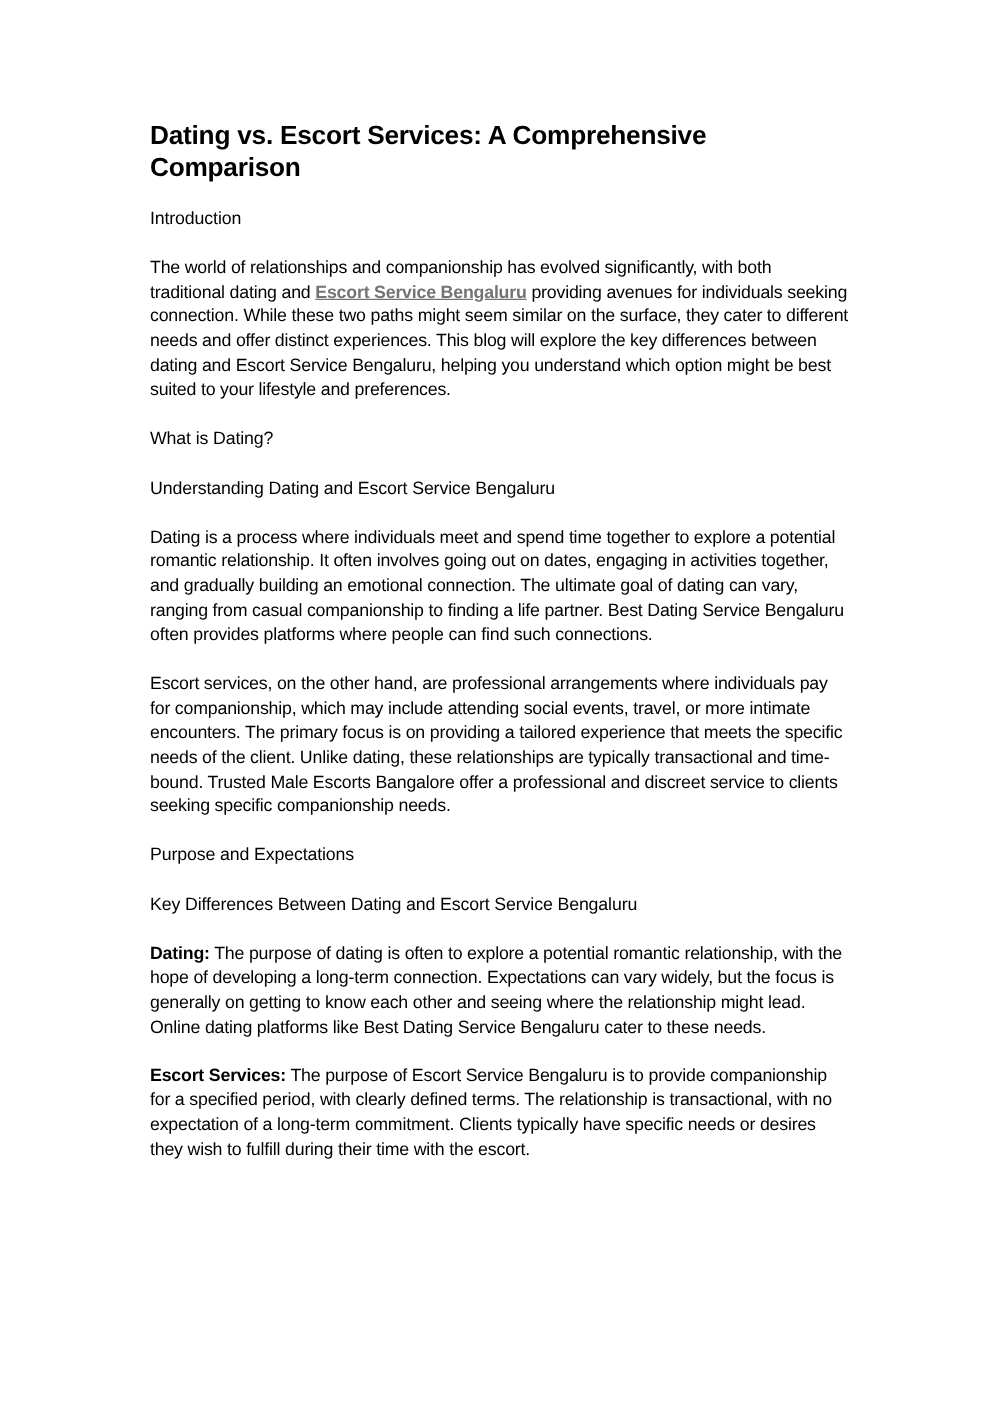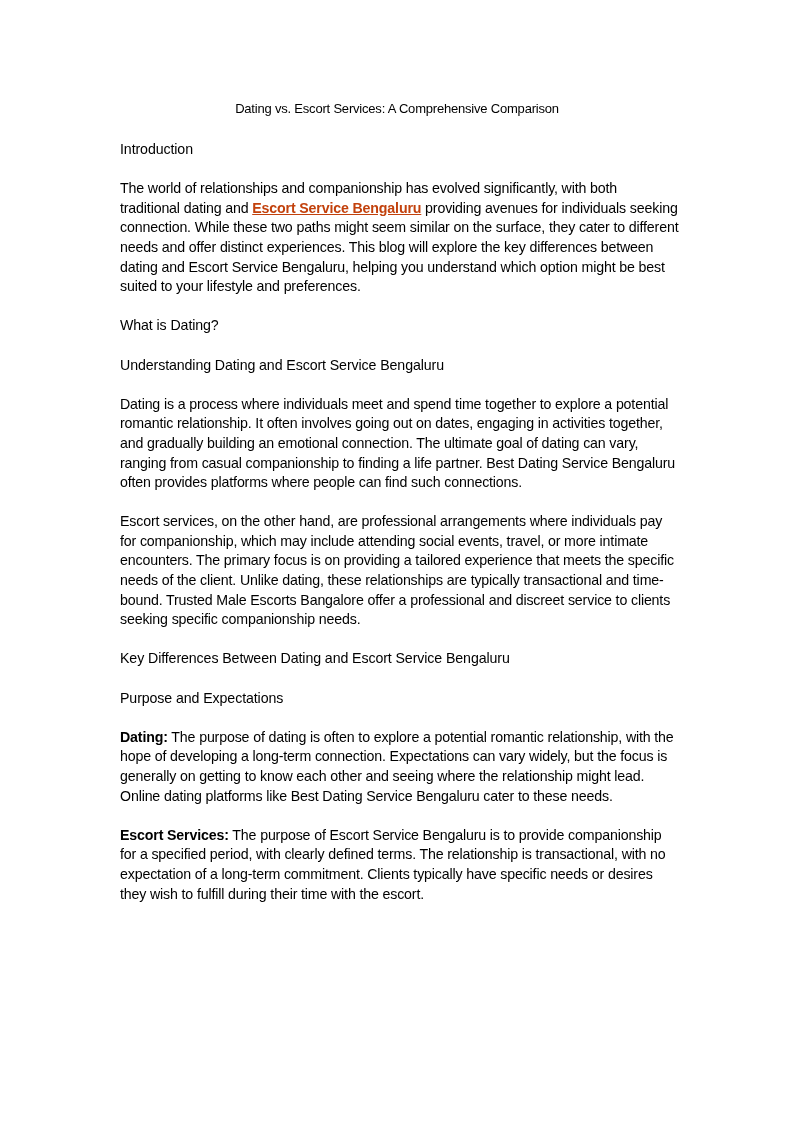--- a/index.html
+++ b/index.html
@@ -3,41 +3,41 @@
 <meta charset="utf-8">
 <style>
   html, body { margin: 0; padding: 0; background: #ffffff; }
   body { width: 794px; height: 1123px; position: relative; overflow: hidden; }
   .page {
     position: absolute; left: 120px; top: 96px; width: 560px;
     font-family: "Liberation Sans", sans-serif; color: #000;
     font-size: 14.2px; line-height: 19.6px;
   }
   .title {
-    text-align: center; font-weight: normal; font-size: 13px; line-height: 26px;
+    text-align: left; font-weight: bold; font-size: 21px; line-height: 26px;
     margin: 0 0 18px 0; letter-spacing: -0.2px; width: 554px;
   }
   .h { font-weight: normal; margin: 0 0 19.6px 0; letter-spacing: -0.1px; }
   .p { margin: 0 0 19.6px 0; letter-spacing: -0.15px; }
-  .link { color: #c2410c; font-weight: bold; text-decoration: underline; }
+  .link { color: #737373; font-weight: bold; text-decoration: underline; }
   b { font-weight: bold; }
 </style>
 </head>
 <body>
 
 <div class="page">
   <div class="title">Dating vs. Escort Services: A Comprehensive Comparison</div>
 
   <div class="h">Introduction</div>
   <div class="p"><span>The world of relationships and companionship has evolved significantly, with both traditional dating and </span><a class="link">Escort Service Bengaluru</a><span> providing avenues for individuals seeking connection. While these two paths might seem similar on the surface, they cater to different needs and offer distinct experiences. This blog will explore the key differences between dating and Escort Service Bengaluru, helping you understand which option might be best suited to your lifestyle and preferences.</span></div>
 
   <div class="h">What is Dating?</div>
   <div class="h">Understanding Dating and Escort Service Bengaluru</div>
   <div class="p">Dating is a process where individuals meet and spend time together to explore a potential romantic relationship. It often involves going out on dates, engaging in activities together, and gradually building an emotional connection. The ultimate goal of dating can vary, ranging from casual companionship to finding a life partner. Best Dating Service Bengaluru often provides platforms where people can find such connections.</div>
 
   <div class="p">Escort services, on the other hand, are professional arrangements where individuals pay for companionship, which may include attending social events, travel, or more intimate encounters. The primary focus is on providing a tailored experience that meets the specific needs of the client. Unlike dating, these relationships are typically transactional and time-bound. Trusted Male Escorts Bangalore offer a professional and discreet service to clients seeking specific companionship needs.</div>
 
+  <div class="h">Purpose and Expectations</div>
   <div class="h">Key Differences Between Dating and Escort Service Bengaluru</div>
-  <div class="h">Purpose and Expectations</div>
   <div class="p"><b>Dating:</b><span> The purpose of dating is often to explore a potential romantic relationship, with the hope of developing a long-term connection. Expectations can vary widely, but the focus is generally on getting to know each other and seeing where the relationship might lead. Online dating platforms like Best Dating Service Bengaluru cater to these needs.</span></div>
   <div class="p"><b>Escort Services:</b><span> The purpose of Escort Service Bengaluru is to provide companionship for a specified period, with clearly defined terms. The relationship is transactional, with no expectation of a long-term commitment. Clients typically have specific needs or desires they wish to fulfill during their time with the escort.</span></div>
 
 </div>
 
 </body></html>

